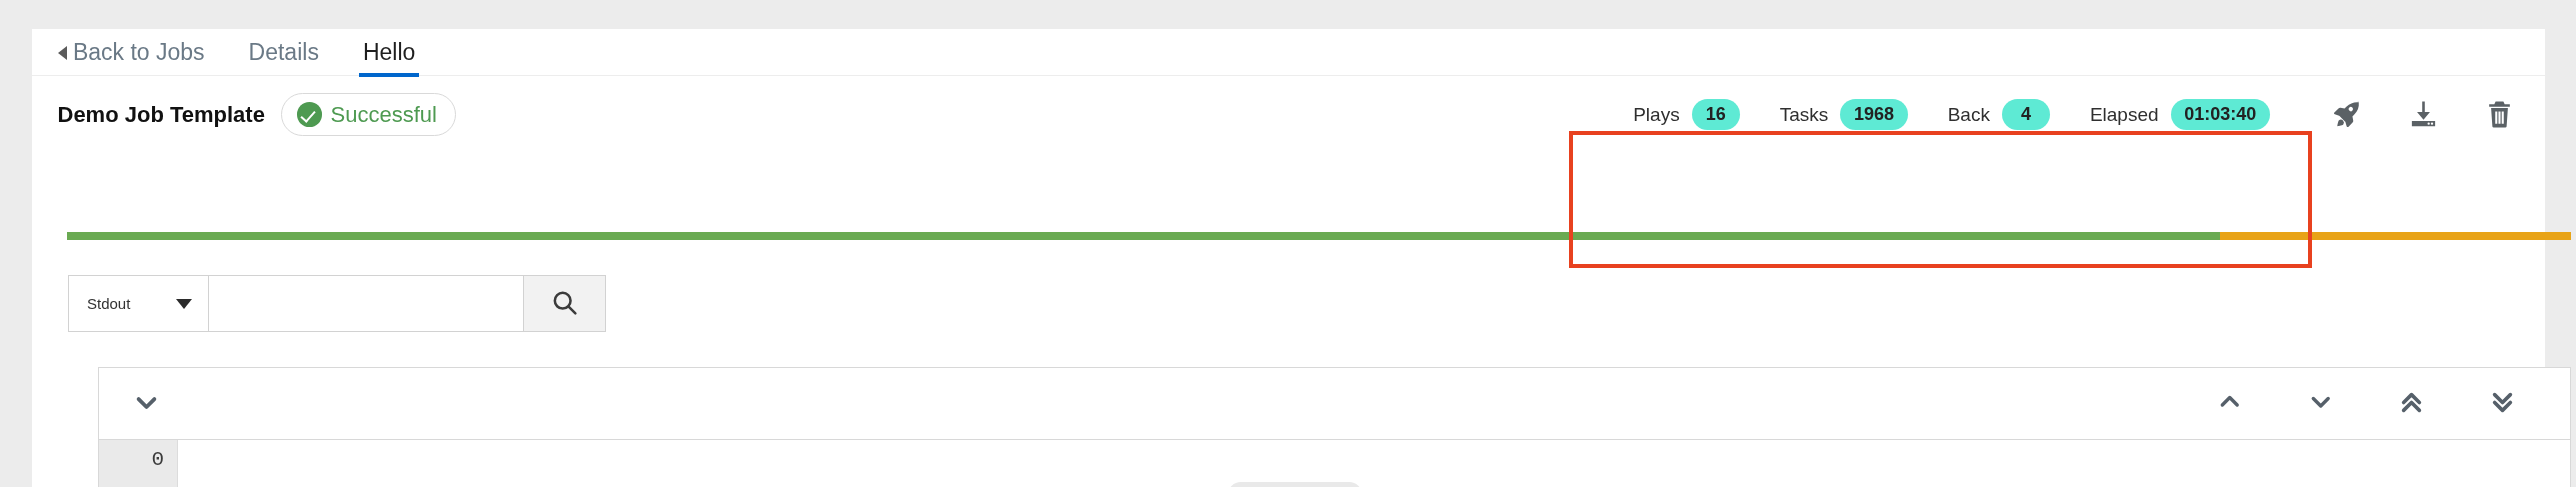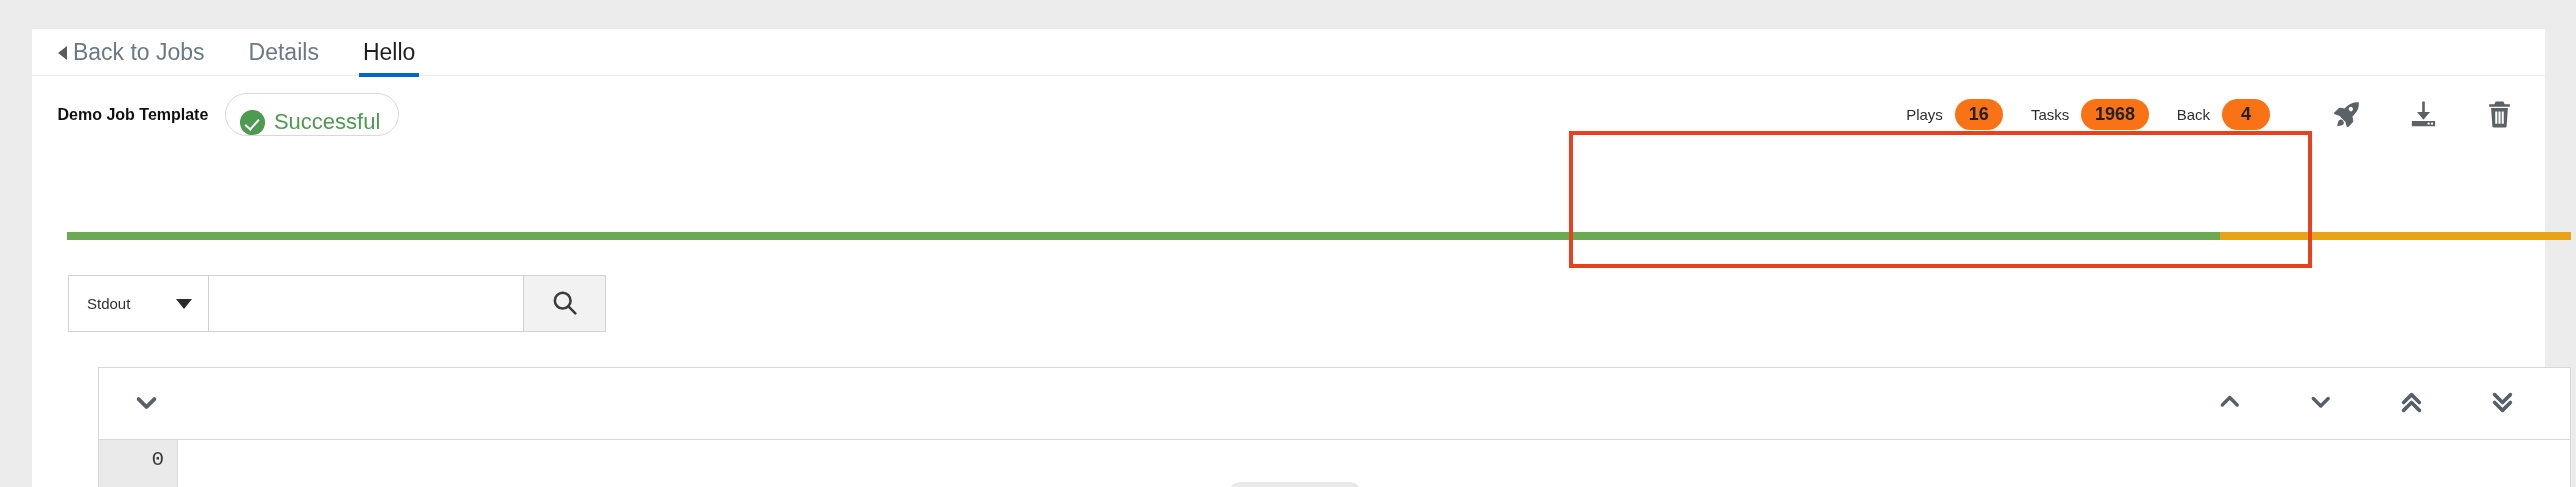--- a/index.html
+++ b/index.html
@@ -97,32 +97,32 @@
 
   
   #headrow {
     position: relative;
     height: 77px;
     display: flex;
     align-items: center;
     padding: 0 20px 0 25.5px;
   }
   #job-title {
-    font-size: 16px;
+    font-size: 22px;
     font-weight: bold;
     color: #111111;
     white-space: nowrap;
   }
   #status-badge {
     margin-left: 16.4px;
     height: 43px;
     border: 1.8px solid #d9d9d9;
     border-radius: 22px;
     display: flex;
-    align-items: flex-end;
+    align-items: center;
     padding: 0 18px 0 14.6px;
     white-space: nowrap;
     cursor: pointer;
   }
   #status-check {
     width: 24.6px; height: 24.6px;
     border-radius: 50%;
     background: #4e9a51;
     position: relative;
     margin-right: 9px;
@@ -146,30 +146,30 @@
 
   
   #stats {
     display: flex;
     align-items: center;
     white-space: nowrap;
   }
   .stat {
     display: flex;
     align-items: center;
-    margin-left: 28px;
+    margin-left: 40px;
   }
   .stat:first-child { margin-left: 0; }
   .stat-label {
-    font-size: 15px;
+    font-size: 19px;
     color: #2f2f2f;
     margin-right: 12px;
   }
   .stat-value {
-    background: #f97316;
+    background: #5eead4;
     border-radius: 15.5px;
     min-width: 48px;
     height: 31px;
     padding: 0 13.7px;
     display: flex;
     align-items: center;
     justify-content: center;
     font-size: 18px;
     font-weight: bold;
     color: #222222;
@@ -422,20 +422,24 @@
         <div class="stat">
           <span class="stat-label">Tasks</span>
           <span class="stat-value">1968</span>
         </div>
 
         <div class="stat">
           <span class="stat-label">Back</span>
           <span class="stat-value">4</span>
         </div>
 
+        <div class="stat">
+          <span class="stat-label">Elapsed</span>
+          <span class="stat-value">01:03:40</span>
+        </div>
 
       </div>
 
       <div id="actions">
 
         <div class="action-btn">
           <span>
             <svg width="31" height="31" viewBox="0 0 24 24" fill="#5b6165">
               <path d="M21.5 2.5c-3.6-.4-7 .9-9.4 3.3l-1.6 1.6-3.1-.6c-.6-.1-1.2.1-1.6.5L2.6 10.4c-.5.5-.3 1.3.4 1.5l3.3 1 .3.3 4.2 4.2.3.3 1 3.3c.2.7 1 .9 1.5.4l3.1-3.2c.4-.4.6-1 .5-1.6l-.6-3.1 1.6-1.6c2.4-2.4 3.7-5.8 3.3-9.4-.1-.5-.5-.9-1-1zm-4.9 6.4a1.7 1.7 0 1 1-2.4-2.4 1.7 1.7 0 0 1 2.4 2.4z"></path>
               <path d="M6.2 16.4c-.9.9-1.3 4.6-1.3 4.6s3.7-.4 4.6-1.3a2.36 2.36 0 0 0-3.3-3.3z"></path>

